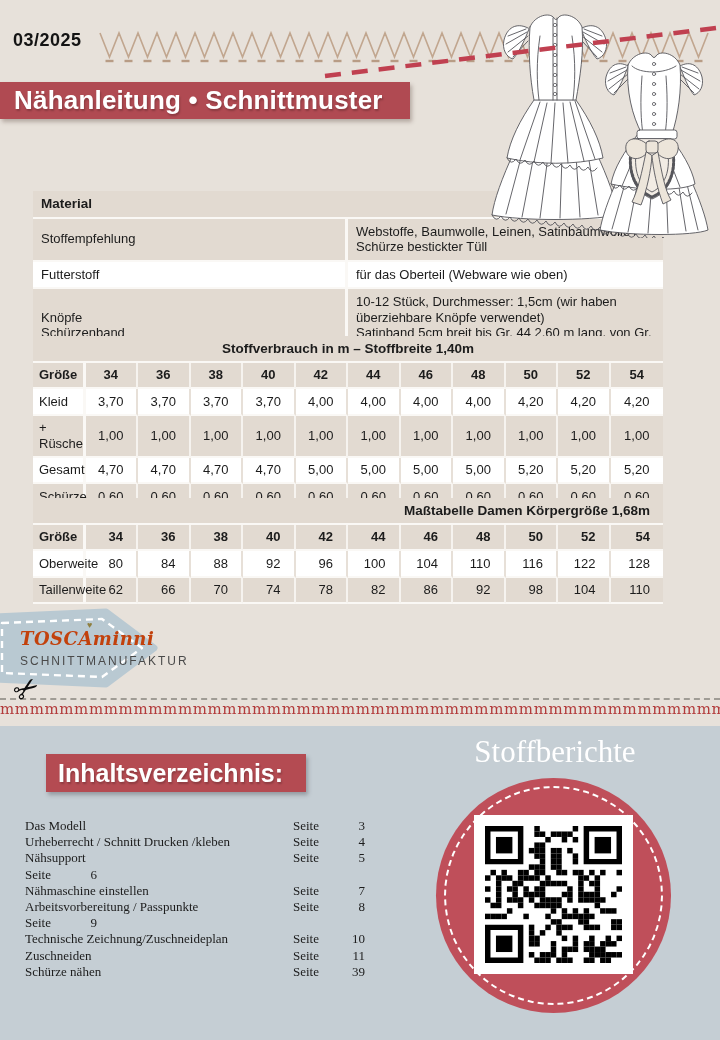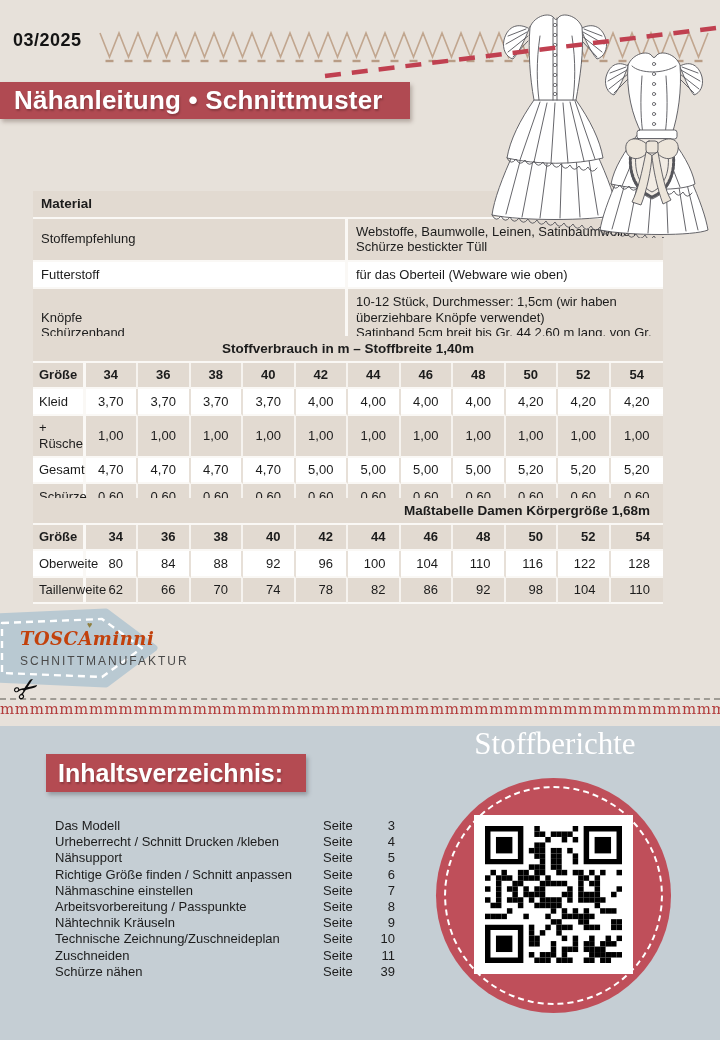--- a/index.html
+++ b/index.html
@@ -47,27 +47,27 @@
   .cutline{left:0;top:698px;width:720px;border-top:2px dashed #a09c95;z-index:1;}
   .scissors{left:14px;top:674px;font-size:30px;color:#0c0c0c;z-index:2;transform:rotate(-35deg);line-height:1;}
   .mrow{left:0;top:701px;width:720px;font-family:"DejaVu Serif",serif;font-size:15px;line-height:1.1;
         color:#b23a3a;letter-spacing:.6px;white-space:nowrap;overflow:hidden;z-index:1;}
 
   
   .bottom{left:0;top:726px;width:720px;height:314px;background:#c5ced4;z-index:1;}
   .toc-box{position:absolute;left:0;top:28px;width:248px;height:38px;background:#b44b52;color:#fff;
            font-size:25px;font-weight:bold;line-height:38px;padding-left:12px;
            box-shadow:2px 3px 4px rgba(60,60,70,.35);text-shadow:1px 2px 2px rgba(0,0,0,.22);margin-left:46px;}
-  .stoff-title{position:absolute;left:430px;top:0;width:250px;text-align:center;color:#fff;
+  .stoff-title{position:absolute;left:430px;top:8px;width:250px;text-align:center;color:#fff;
                font-family:"Liberation Serif",serif;font-size:31px;}
   .qr-wrap{position:absolute;left:436px;top:52px;width:235px;height:235px;border-radius:50%;background:#bf4f5a;}
   .qr-wrap::after{content:'';position:absolute;inset:8px;border:2.5px dashed #fff;border-radius:50%;}
   .qr-square{position:absolute;left:38px;top:37px;width:159px;height:159px;background:#fff;z-index:1;}
   .qr-square svg{position:absolute;inset:11px;width:137px;height:137px;}
-  .toc-list{position:absolute;left:55px;top:92px;width:340px;}
+  .toc-list{position:absolute;left:25px;top:92px;width:340px;font-family:Liberation Serif, serif;}
   .toc-row{display:flex;font-size:13px;line-height:16.2px;color:#1c1c1c;}
   .toc-label{flex:1;}
   .toc-sp{width:46px;}
   .toc-num{width:26px;text-align:right;}
 </style>
 </head>
 <body>
 
 <div class="page">
 
@@ -591,36 +591,34 @@
           <span class="toc-label">Urheberrecht / Schnitt Drucken /kleben</span>
           <span class="toc-sp">Seite</span>
           <span class="toc-num">4</span>
         </div>
         <div class="toc-row">
           <span class="toc-label">Nähsupport</span>
           <span class="toc-sp">Seite</span>
           <span class="toc-num">5</span>
         </div>
         <div class="toc-row">
-          <span class="toc-label">Richtige Größe finden / Schnitt anpassen</span>
           <span class="toc-sp">Seite</span>
           <span class="toc-num">6</span>
         </div>
         <div class="toc-row">
           <span class="toc-label">Nähmaschine einstellen</span>
           <span class="toc-sp">Seite</span>
           <span class="toc-num">7</span>
         </div>
         <div class="toc-row">
           <span class="toc-label">Arbeitsvorbereitung / Passpunkte</span>
           <span class="toc-sp">Seite</span>
           <span class="toc-num">8</span>
         </div>
         <div class="toc-row">
-          <span class="toc-label">Nähtechnik Kräuseln</span>
           <span class="toc-sp">Seite</span>
           <span class="toc-num">9</span>
         </div>
         <div class="toc-row">
           <span class="toc-label">Technische Zeichnung/Zuschneideplan</span>
           <span class="toc-sp">Seite</span>
           <span class="toc-num">10</span>
         </div>
         <div class="toc-row">
           <span class="toc-label">Zuschneiden</span>

